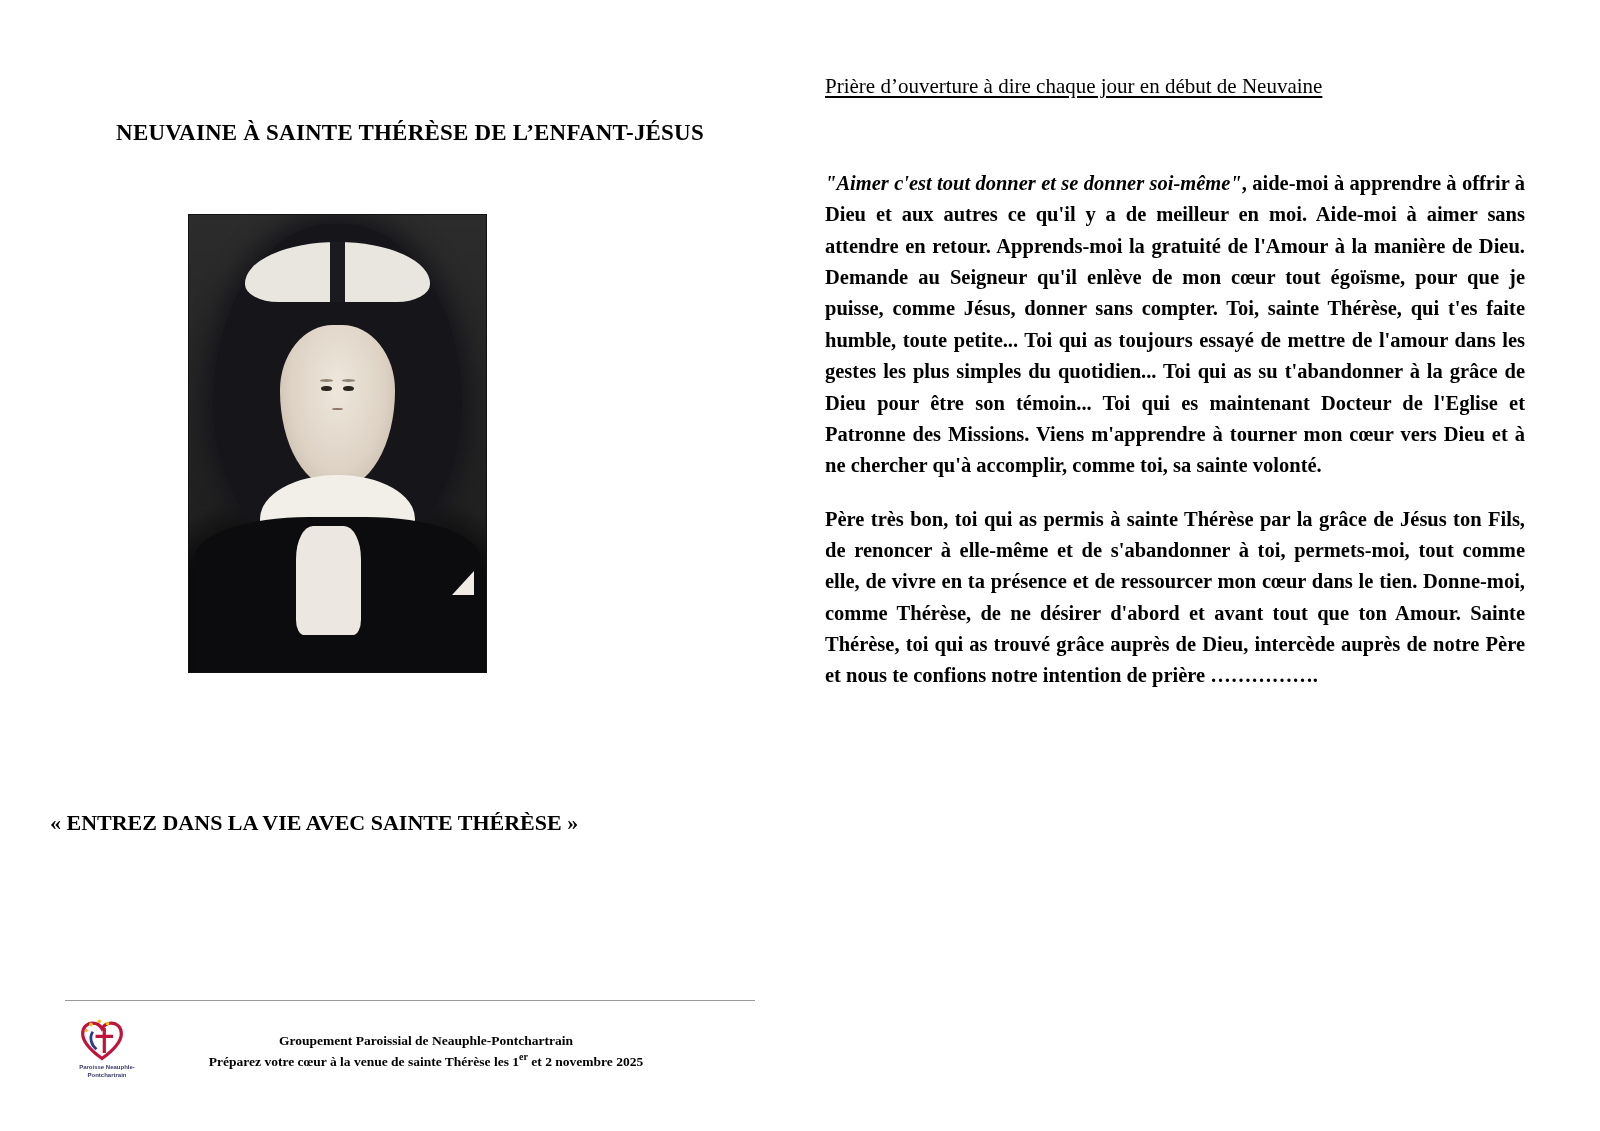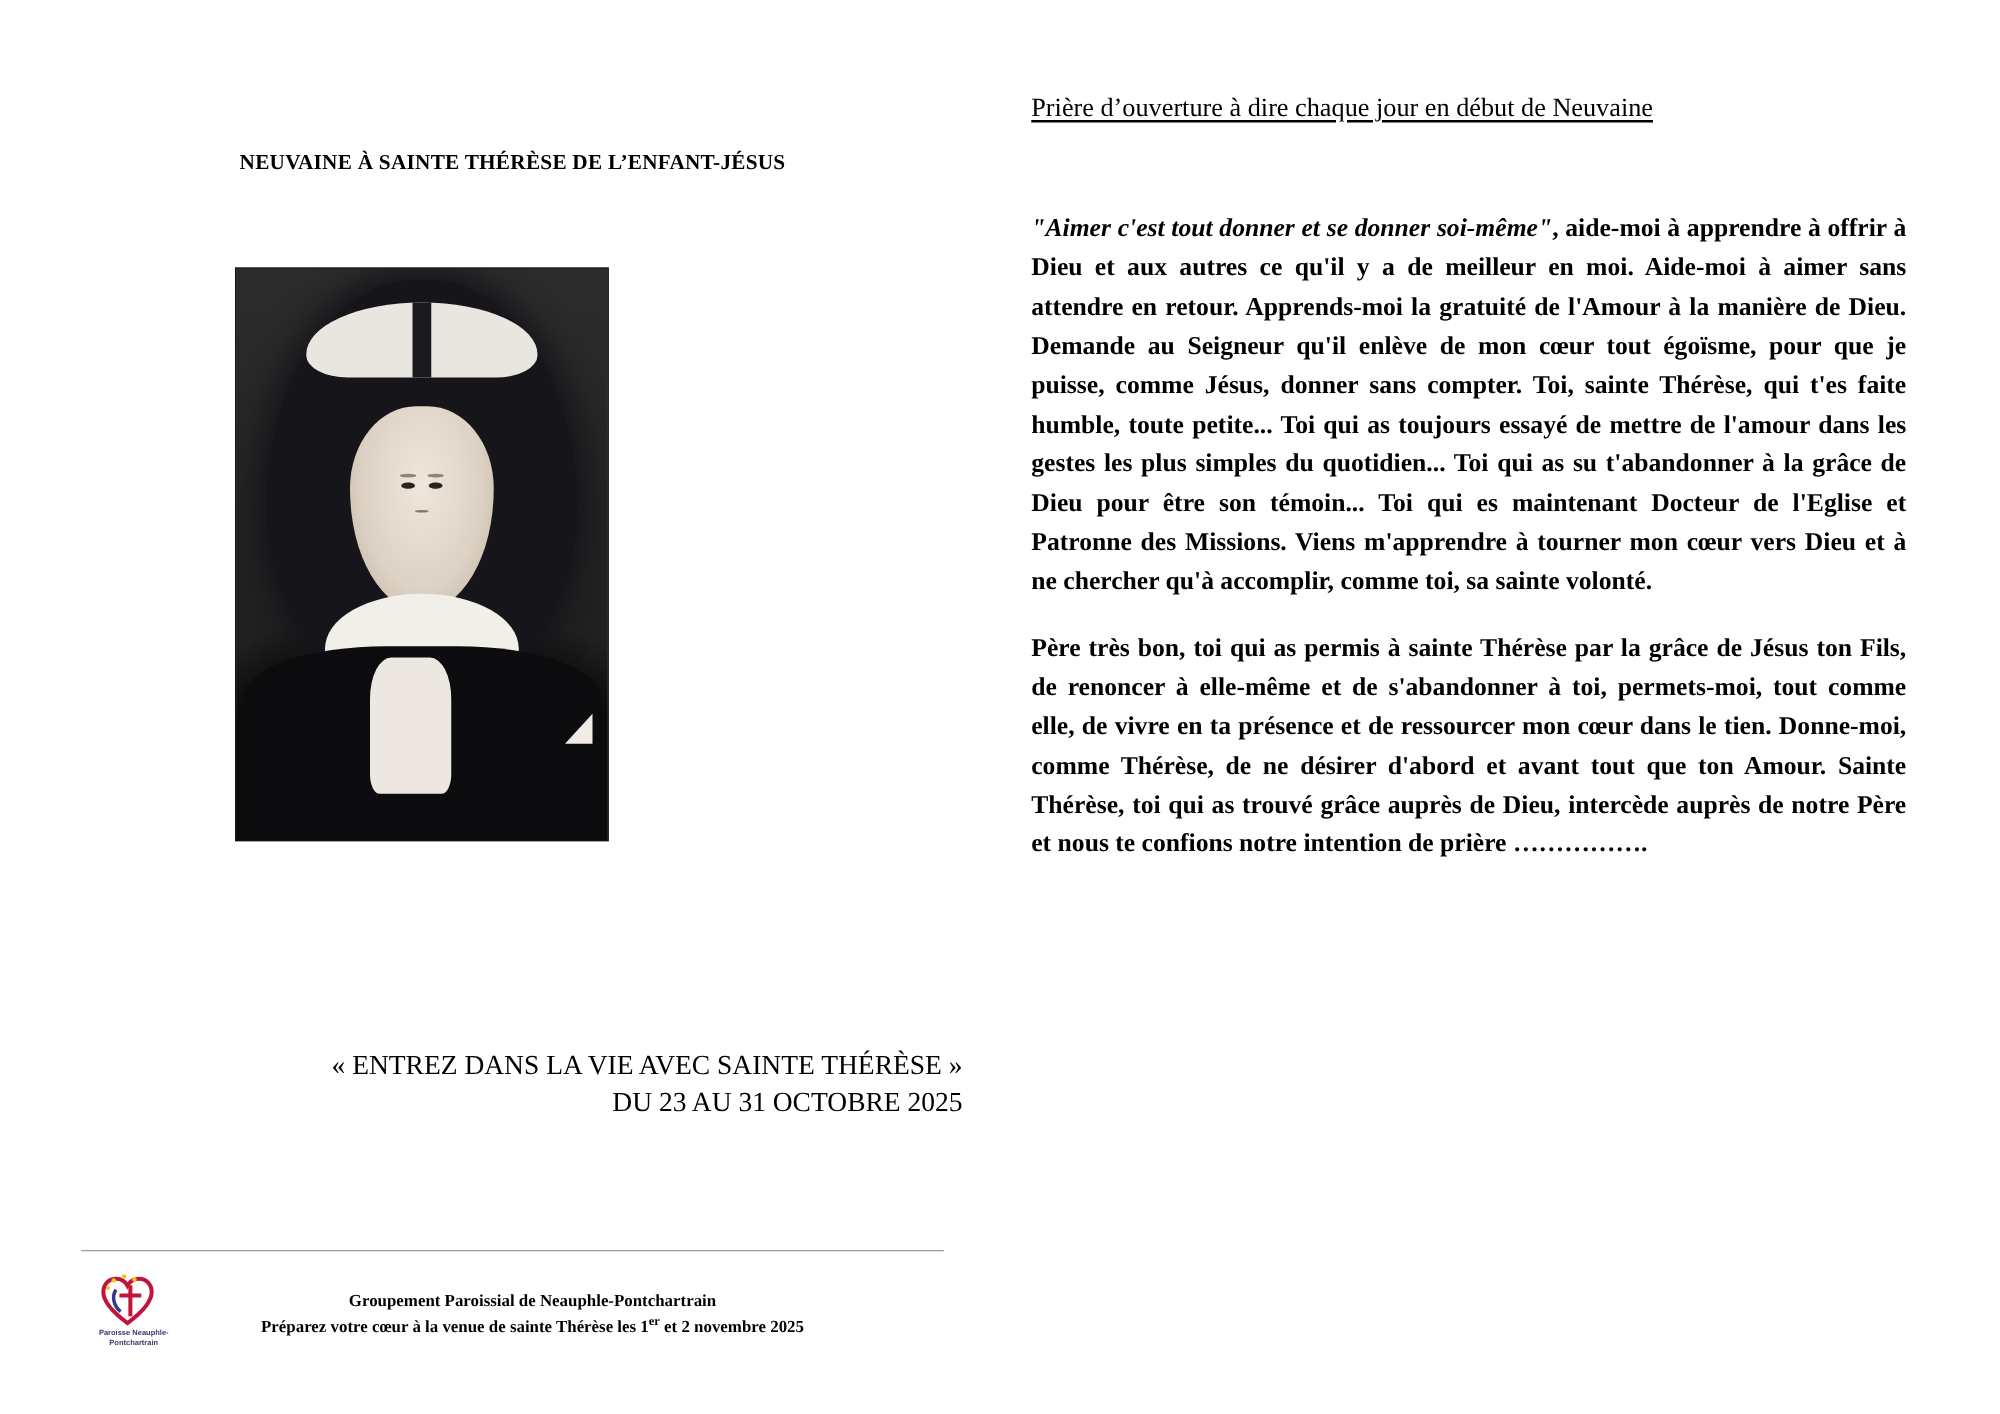--- a/index.html
+++ b/index.html
@@ -24,21 +24,21 @@
     width: 800px;
     height: 1131px;
   }
 
   .doc-title {
     position: absolute;
     left: 60px;
     top: 120px;
     width: 700px;
     text-align: center;
-    font-size: 17px;
+    font-size: 23px;
     font-weight: bold;
     letter-spacing: 0.2px;
   }
 
   .portrait-frame {
     position: absolute;
     left: 188px;
     top: 214px;
     width: 297px;
     height: 457px;
@@ -158,25 +158,24 @@
     height: 0;
     border-left: 22px solid transparent;
     border-bottom: 24px solid #f0ece5;
   }
 
   .subtitle-block {
     position: absolute;
     left: 50px;
     top: 808px;
     width: 720px;
-    text-align: right;
+    text-align: left;
     font-size: 22px;
-    font-weight: normal;
+    font-weight: bold;
     line-height: 1.35;
-    margin-top: 29px;
   }
 
   
   .footer-rule {
     position: absolute;
     left: 65px;
     top: 1000px;
     width: 690px;
     height: 1px;
     background: #9a9a9a;
@@ -278,21 +277,20 @@
       </div>
       <div class="collar"></div>
       <div class="habit"></div>
       <div class="habit-white"></div>
       <div class="corner-tri"></div>
     </div>
   </div>
 
   <div class="subtitle-block">
     <div>« ENTREZ DANS LA VIE AVEC SAINTE THÉRÈSE »</div>
-    <div>DU 23 AU 31 OCTOBRE 2025</div>
   </div>
 
   <div class="footer-rule"></div>
 
   <div class="footer">
     <div class="footer-logo">
       <svg class="logo-heart" viewBox="0 0 100 100">
         <path d="M50 88 C20 66 8 50 8 34 C8 20 18 11 30 11 C39 11 46 16 50 23 C54 16 61 11 70 11 C82 11 92 20 92 34 C92 50 80 66 50 88 Z" fill="none" stroke="#c0143c" stroke-width="7"></path>
         <path d="M55 22 L55 76 M36 40 L74 40" stroke="#c0143c" stroke-width="7" fill="none"></path>
         <path d="M30 30 C22 42 26 58 38 68" stroke="#2e3a8c" stroke-width="6" fill="none"></path>

